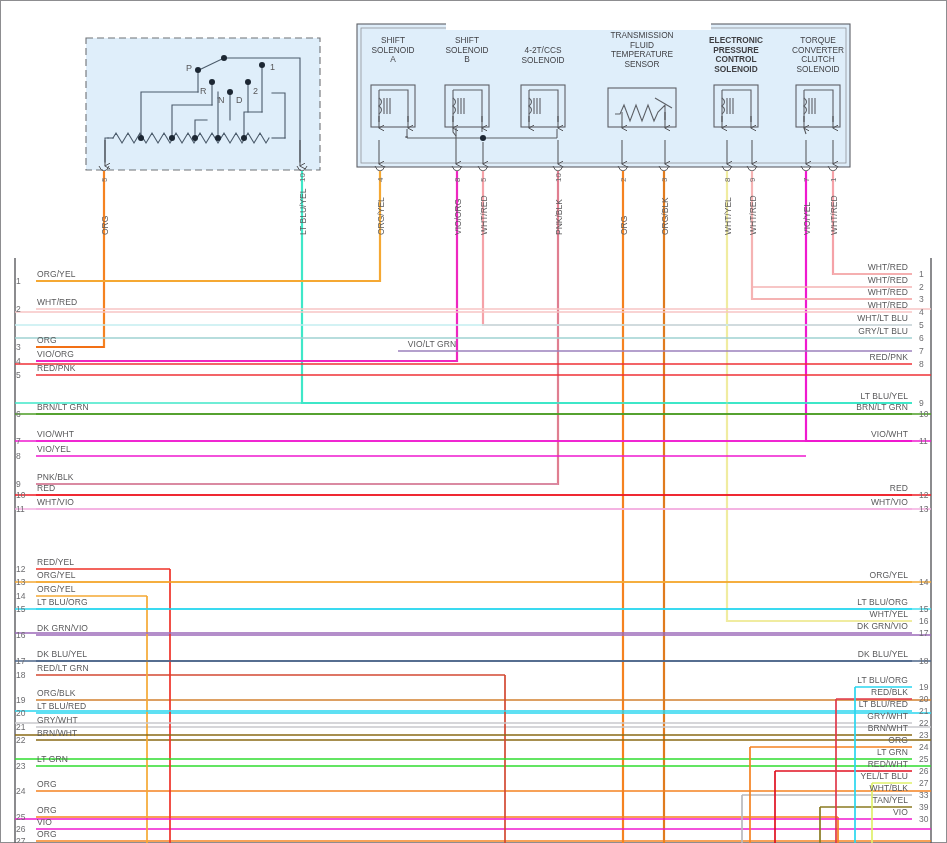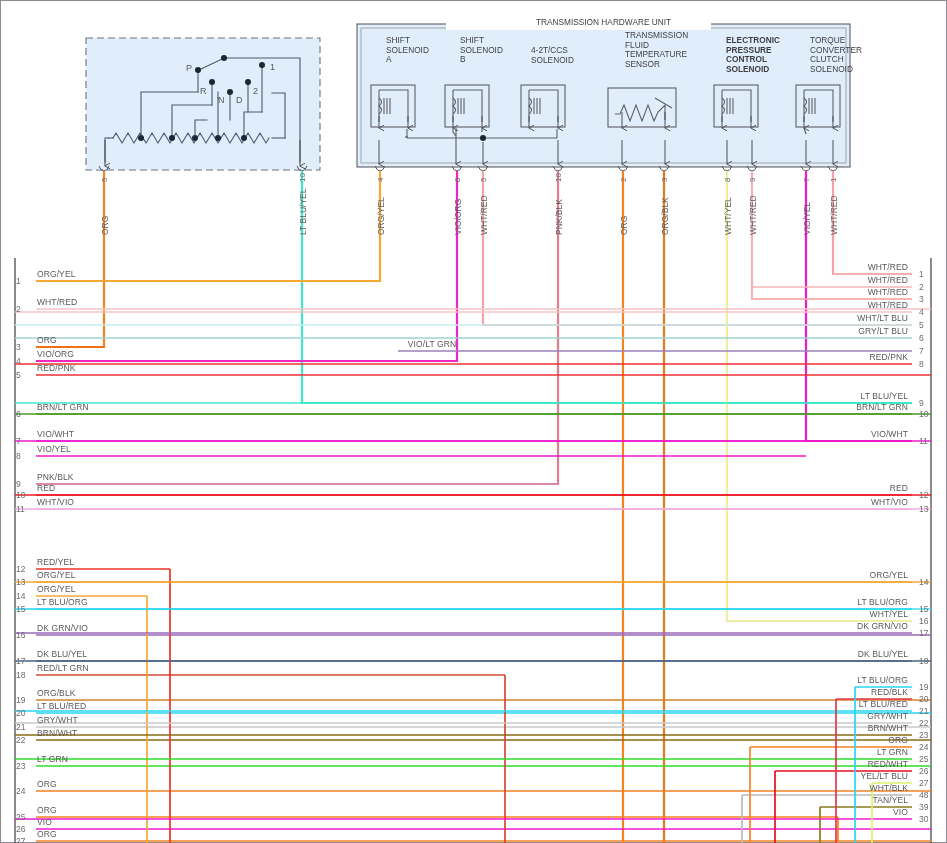--- a/index.html
+++ b/index.html
@@ -7,21 +7,21 @@
   body{font-family:"Liberation Sans",sans-serif;}
   #page{position:relative;width:947px;height:843px;background:#ffffff;overflow:hidden;}
   #svgroot{position:absolute;left:0;top:0;width:947px;height:843px;}
   .lbl{position:absolute;font-family:"Liberation Sans",sans-serif;color:#58585a;white-space:nowrap;}
   .wlbl{font-size:8.5px;letter-spacing:.1px;}
   .pinnum{font-size:8.5px;color:#6d6d70;}
   .vlbl{position:absolute;font-size:8.5px;color:#58585a;white-space:nowrap;
         transform-origin:0 0;transform:rotate(-90deg);}
   .vpin{position:absolute;font-size:8px;color:#6d6d70;white-space:nowrap;
         transform-origin:0 0;transform:rotate(-90deg);}
-  .boxttl{position:absolute;font-size:8.3px;color:#3f3f43;line-height:9.6px;white-space:pre-line;padding-left:28px;}
+  .boxttl{position:absolute;font-size:8.3px;color:#3f3f43;text-align:center;line-height:9.6px;white-space:pre-line;}
   .hdrttl{position:absolute;font-size:8.3px;color:#3f3f43;text-align:center;line-height:10px;white-space:pre-line;}
 </style>
 </head>
 <body>
 
 <div id="page">
 
   <svg id="svgroot" viewBox="0 0 947 843" xmlns="http://www.w3.org/2000/svg">
     <defs>
       <marker id="arw" markerWidth="7" markerHeight="7" refX="3" refY="5.4" orient="auto" markerUnits="userSpaceOnUse">
@@ -262,21 +262,20 @@
         <line x1="836" y1="699" x2="836" y2="843" stroke="#e0394a" stroke-width="1.7" stroke-linecap="butt"></line>
         <line x1="750" y1="747" x2="750" y2="843" stroke="#f58220" stroke-width="1.7" stroke-linecap="butt"></line>
         <line x1="775" y1="771" x2="775" y2="843" stroke="#e01020" stroke-width="1.7" stroke-linecap="butt"></line>
         <line x1="872" y1="783" x2="872" y2="843" stroke="#dff06a" stroke-width="1.7" stroke-linecap="butt"></line>
         <line x1="742" y1="795" x2="742" y2="843" stroke="#b9b9bd" stroke-width="1.7" stroke-linecap="butt"></line>
         <line x1="820" y1="807" x2="820" y2="843" stroke="#8a7a20" stroke-width="1.7" stroke-linecap="butt"></line>
       </g>
   </svg>
 
 
-  <div class="hdrttl" style="left:357px;top:17px;width:493px;">TRANSMISSION HARDWARE UNIT</div>
 
   <div class="boxttl" style="left:358px;top:36px;width:70px;">SHIFT
 SOLENOID
 A</div>
   <div class="boxttl" style="left:432px;top:36px;width:70px;">SHIFT
 SOLENOID
 B</div>
   <div class="boxttl" style="left:503px;top:46px;width:80px;">4-2T/CCS
 SOLENOID</div>
   <div class="boxttl" style="left:597px;top:31px;width:90px;">TRANSMISSION
@@ -430,19 +429,19 @@
       <div class="lbl pinnum" style="left: 919px; top: 730px;">23</div>
       <div class="lbl wlbl" style="left: 0px; top: 735px; width: 908px; text-align: right;">ORG</div>
       <div class="lbl pinnum" style="left: 919px; top: 742px;">24</div>
       <div class="lbl wlbl" style="left: 0px; top: 747px; width: 908px; text-align: right;">LT GRN</div>
       <div class="lbl pinnum" style="left: 919px; top: 754px;">25</div>
       <div class="lbl wlbl" style="left: 0px; top: 759px; width: 908px; text-align: right;">RED/WHT</div>
       <div class="lbl pinnum" style="left: 919px; top: 766px;">26</div>
       <div class="lbl wlbl" style="left: 0px; top: 771px; width: 908px; text-align: right;">YEL/LT BLU</div>
       <div class="lbl pinnum" style="left: 919px; top: 778px;">27</div>
       <div class="lbl wlbl" style="left: 0px; top: 783px; width: 908px; text-align: right;">WHT/BLK</div>
-      <div class="lbl pinnum" style="left: 919px; top: 790px;">48</div>
+      <div class="lbl pinnum" style="left: 919px; top: 790px;">33</div>
       <div class="lbl wlbl" style="left: 0px; top: 795px; width: 908px; text-align: right;">TAN/YEL</div>
       <div class="lbl pinnum" style="left: 919px; top: 802px;">39</div>
       <div class="lbl wlbl" style="left: 0px; top: 807px; width: 908px; text-align: right;">VIO</div>
       <div class="lbl pinnum" style="left: 919px; top: 814px;">30</div>
     </div>
 </div>
 
 </body></html>

